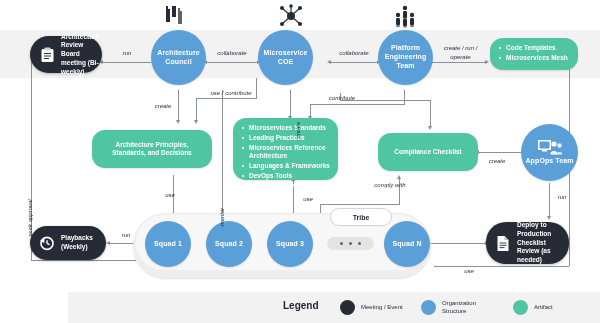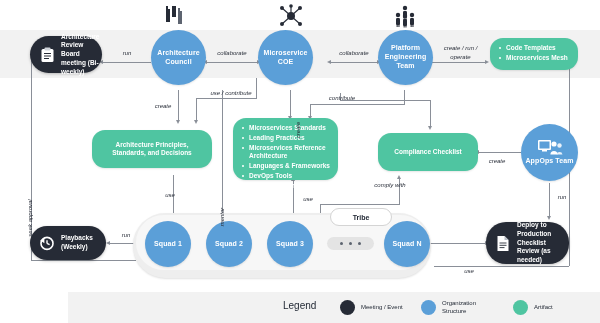--- a/index.html
+++ b/index.html
@@ -138,21 +138,21 @@
   
   #legend-band{
     position:absolute;
     left:68px; top:292px;
     width:532px; height:31px;
     background:#f2f2f2;
   }
   #legend-title{
     position:absolute;
     left:283px; top:300px;
-    font-size:10px; font-weight:normal; color:#1d2430;text-align:right;
+    font-size:10px; font-weight:bold; color:#1d2430;text-align:right;
   }
   .lg-item{ position:absolute; display:flex; align-items:center; gap:6px; }
   .lg-dot{ width:15px;height:15px;border-radius:50%; display:block;}
   .lg-tx{ font-size:6px; color:#1d2430; line-height:1.25; }
 </style>
 </head>
 <body>
 
 <div id="canvas">
 

